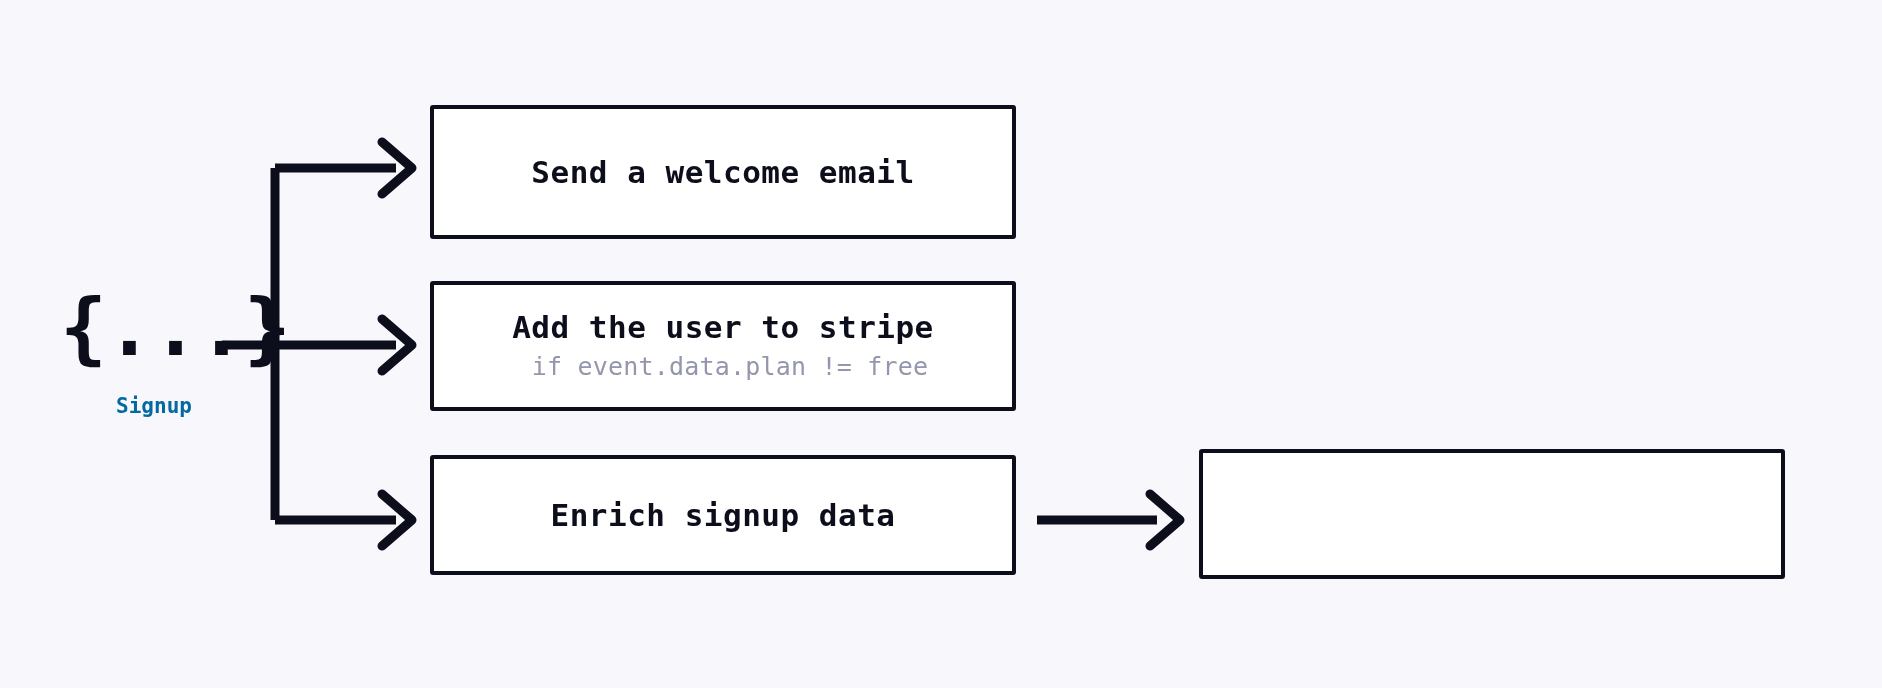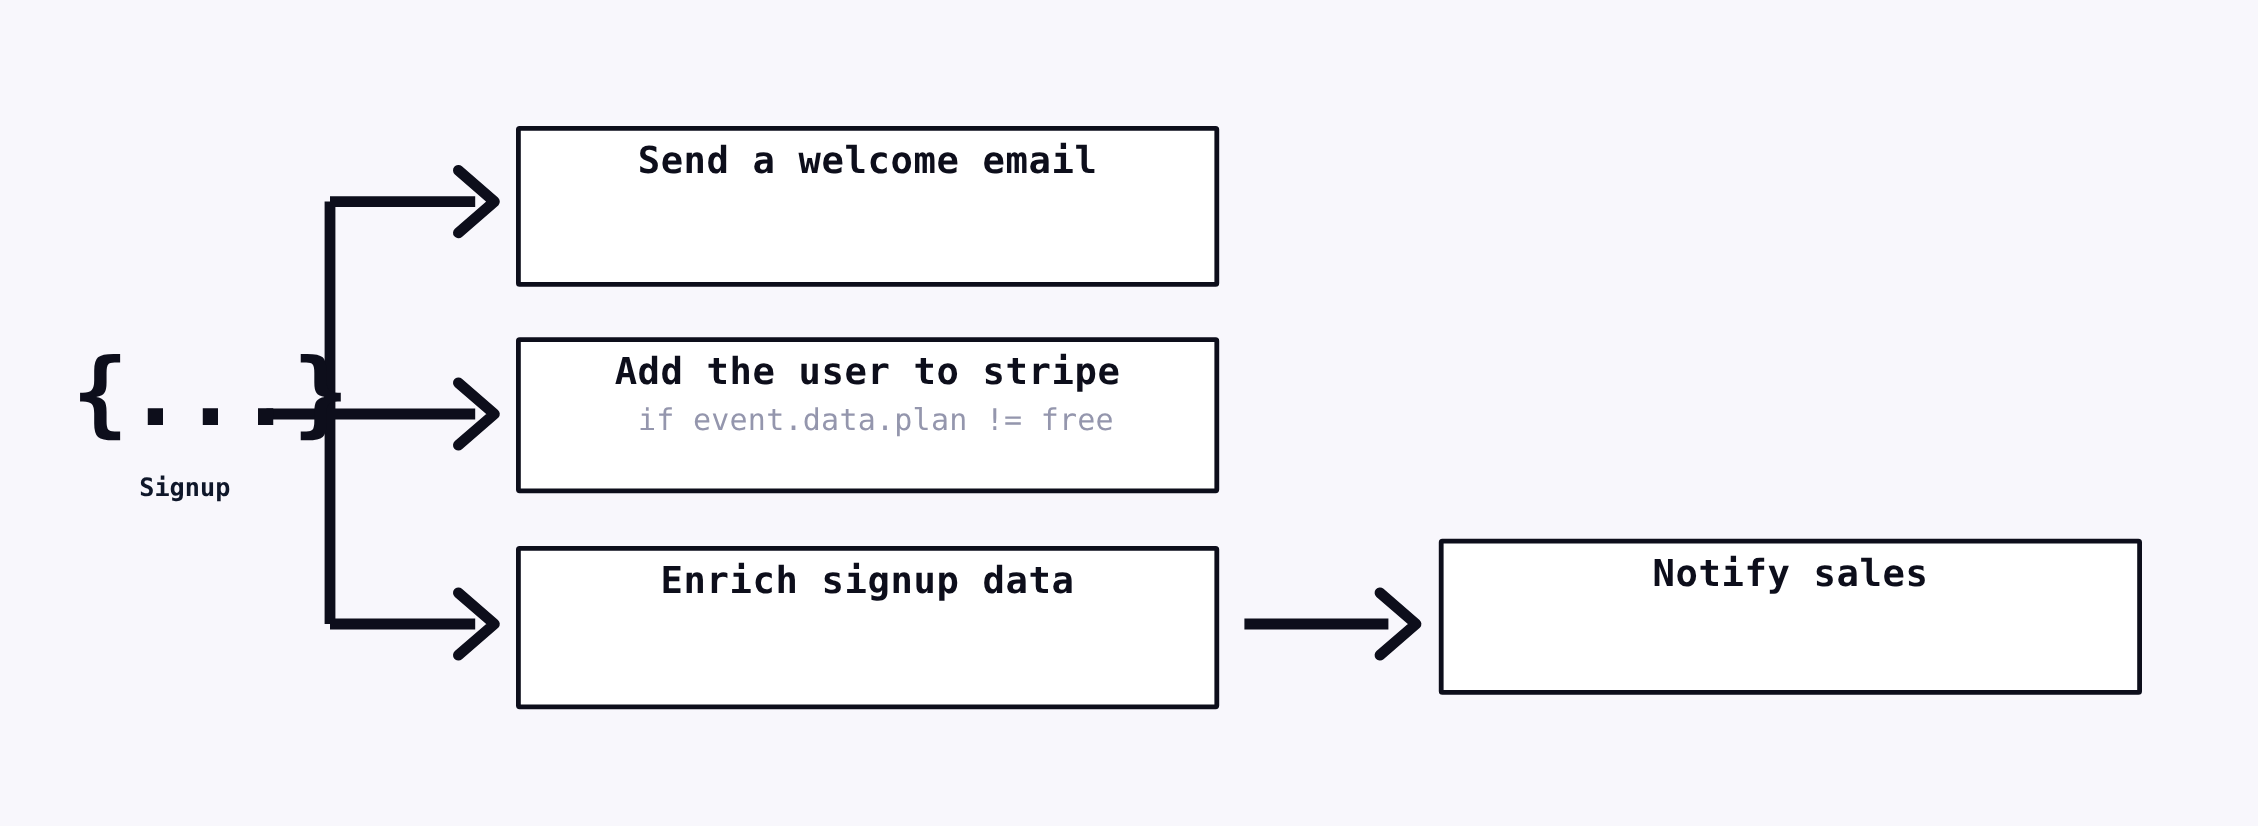--- a/index.html
+++ b/index.html
@@ -43,34 +43,35 @@
     line-height: 1.05;
     color: #0d0e1b;
     letter-spacing: -1px;
     white-space: pre;
   }
   .trigger-label {
     margin-top: 24px;
     font-family: "DejaVu Sans Mono", monospace;
     font-size: 21px;
     font-weight: 700;
-    color: #0f172a;
+    color: #0369a1;
     letter-spacing: 0px;
   }
 
   
   .step {
     position: absolute;
     box-sizing: border-box;
     background: #ffffff;
     border: 4px solid #0d0e1b;
     border-radius: 3px;
     display: flex;
     flex-direction: column;
     align-items: center;
+    justify-content: center;
     text-align: center;
     padding: 6px 14px;
   }
   .step-title {
     font-family: "DejaVu Sans Mono", monospace;
     font-size: 31px;
     font-weight: 700;
     color: #0d0e1b;
     line-height: 1.25;
     letter-spacing: 0.5px;
@@ -86,21 +87,21 @@
     letter-spacing: 0.2px;
     white-space: nowrap;
     margin-left: 14px;
   }
   .step-condition:empty {
     display: none;
   }
 
   #step-welcome-email { left: 430px; top: 105px;  width: 586px; height: 134px; }
   #step-add-stripe    { left: 430px; top: 281px;  width: 586px; height: 130px; }
-  #step-enrich-data   { left: 430px; top: 455px;  width: 586px; height: 136px; }
+  #step-enrich-data   { left: 430px; top: 455px;  width: 586px; height: 120px; }
   #step-notify-sales  { left: 1199px; top: 449px; width: 586px; height: 130px; }
 </style>
 </head>
 <body>
 
 <div id="canvas">
 
   <svg id="wires" viewBox="0 0 1882 688" width="1882" height="688" xmlns="http://www.w3.org/2000/svg">
     <g fill="none" stroke="#0d0e1b" stroke-width="9" stroke-linecap="butt" stroke-linejoin="miter">
 
@@ -138,16 +139,15 @@
     <div class="step-title">Add the user to stripe</div>
     <div class="step-condition">if event.data.plan != free</div>
   </div>
 
   <div class="step" id="step-enrich-data">
     <div class="step-title">Enrich signup data</div>
 
   </div>
 
   <div class="step" id="step-notify-sales">
-    <div class="step-title">Notify sales</div>
   </div>
 
 </div>
 
 </body></html>

